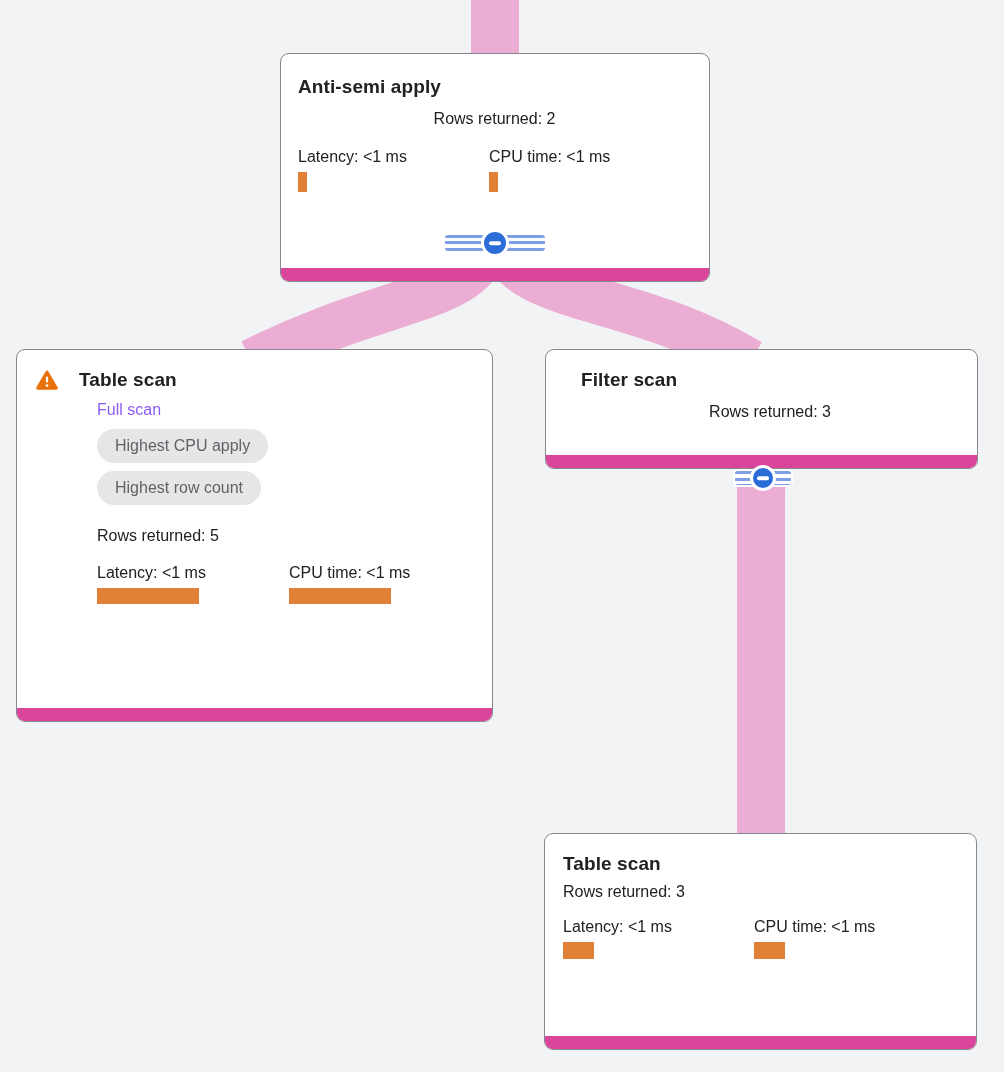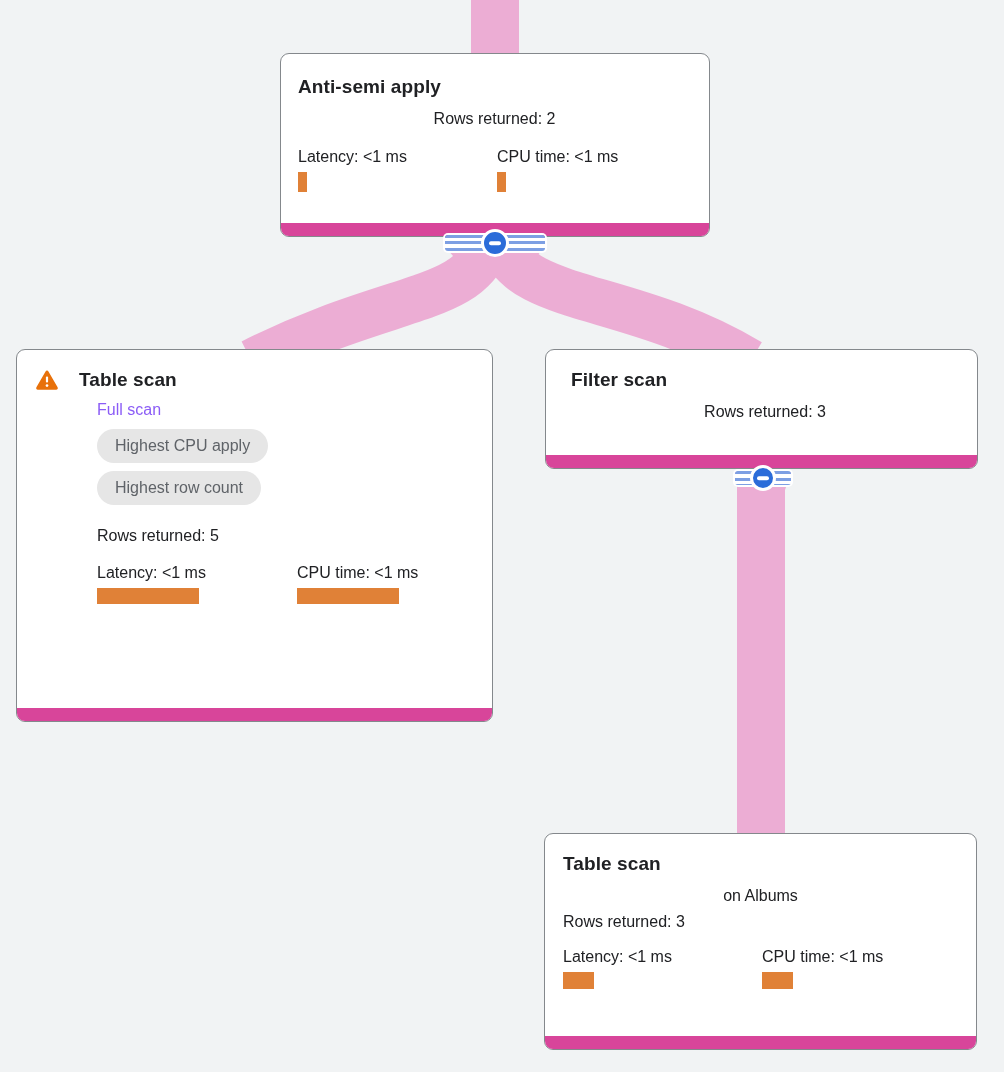--- a/index.html
+++ b/index.html
@@ -55,55 +55,54 @@
     color: #5f6368;
     font-size: 16px;
     line-height: 20px;
     padding: 7px 18px;
     border-radius: 18px;
   }
   .badge-row { margin-top: 8px; }
   .metrics {
     display: flex;
     align-items: flex-end;
-    gap: 8px;
   }
   .metric { box-sizing: border-box; }
   .metric-label {
     font-size: 16px;
     color: #202124;
     line-height: 21px;
     white-space: nowrap;
   }
   .metric-bar {
     display: block;
     margin-top: 5px;
     height: 16px;
     background: #e08137;
   }
   
-  #card-root { left: 280px; top: 53px; width: 430px; height: 184px; }
+  #card-root { left: 280px; top: 53px; width: 430px; height: 229px; }
   #card-root .inner { padding: 20px 18px 0 17px; }
   #card-root .metrics { margin-top: 16px; }
   #card-root .metric:first-child { width: 191px; }
   #card-root .metric-bar { height: 20px; }
 
   
   #card-singers { left: 16px; top: 349px; width: 477px; height: 373px; }
   #card-singers .inner { padding: 17px 18px 0 18px; }
   .header-row { display: flex; align-items: center; }
   .warn-icon { width: 24px; height: 24px; margin-right: 20px; flex: 0 0 auto; }
   #card-singers .body { margin-left: 62px; }
   #card-singers .metrics { margin-top: 15px; }
   #card-singers .metric:first-child { width: 192px; }
   #card-singers .metric-bar { width: 102px; }
 
   
   #card-filter { left: 545px; top: 349px; width: 433px; height: 120px; }
-  #card-filter .inner { padding: 17px 18px 0 25px; }
+  #card-filter .inner { padding: 17px 18px 0 35px; }
 
   
   #card-albums { left: 544px; top: 833px; width: 433px; height: 217px; }
   #card-albums .inner { padding: 17px 18px 0 18px; }
   #card-albums .metrics { margin-top: 13px; }
   #card-albums .metric:first-child { width: 191px; }
   #card-albums .metric-bar { height: 17px; }
 
   .mt8 { margin-top: 8px; text-align: center; }
   .mt6 { margin-top: 6px; }
@@ -213,21 +212,20 @@
     <div class="inner">
       <h2 class="node-title">Filter scan</h2>
       <p class="node-line mt8">Rows returned: 3</p>
     </div>
     <div class="card-footer"></div>
   </section>
 
   <section class="card" id="card-albums">
     <div class="inner">
       <h2 class="node-title">Table scan</h2>
-      <p class="node-line mt8">on Albums</p>
       <p class="node-line mt4">Rows returned: 3</p>
       <div class="metrics">
         <div class="metric">
           <div class="metric-label">Latency: &lt;1 ms</div>
           <span class="metric-bar" style="width: 31px;"></span>
         </div>
         <div class="metric">
           <div class="metric-label">CPU time: &lt;1 ms</div>
           <span class="metric-bar" style="width: 31px;"></span>
         </div>

